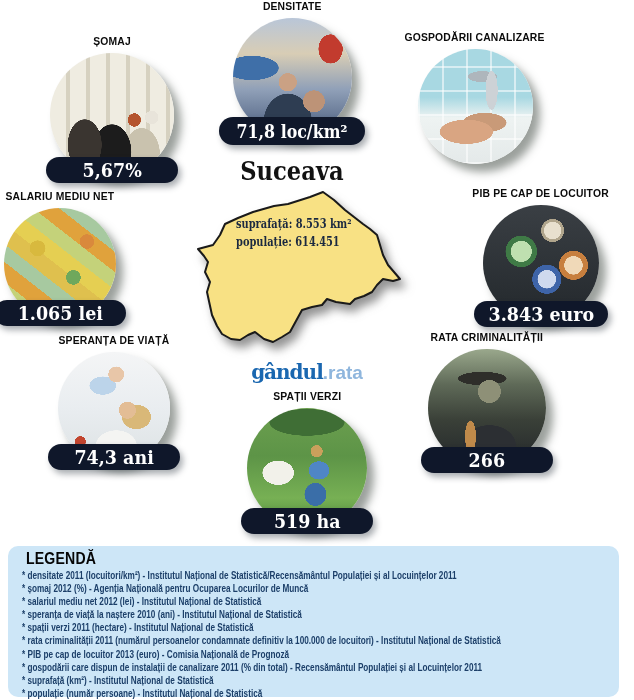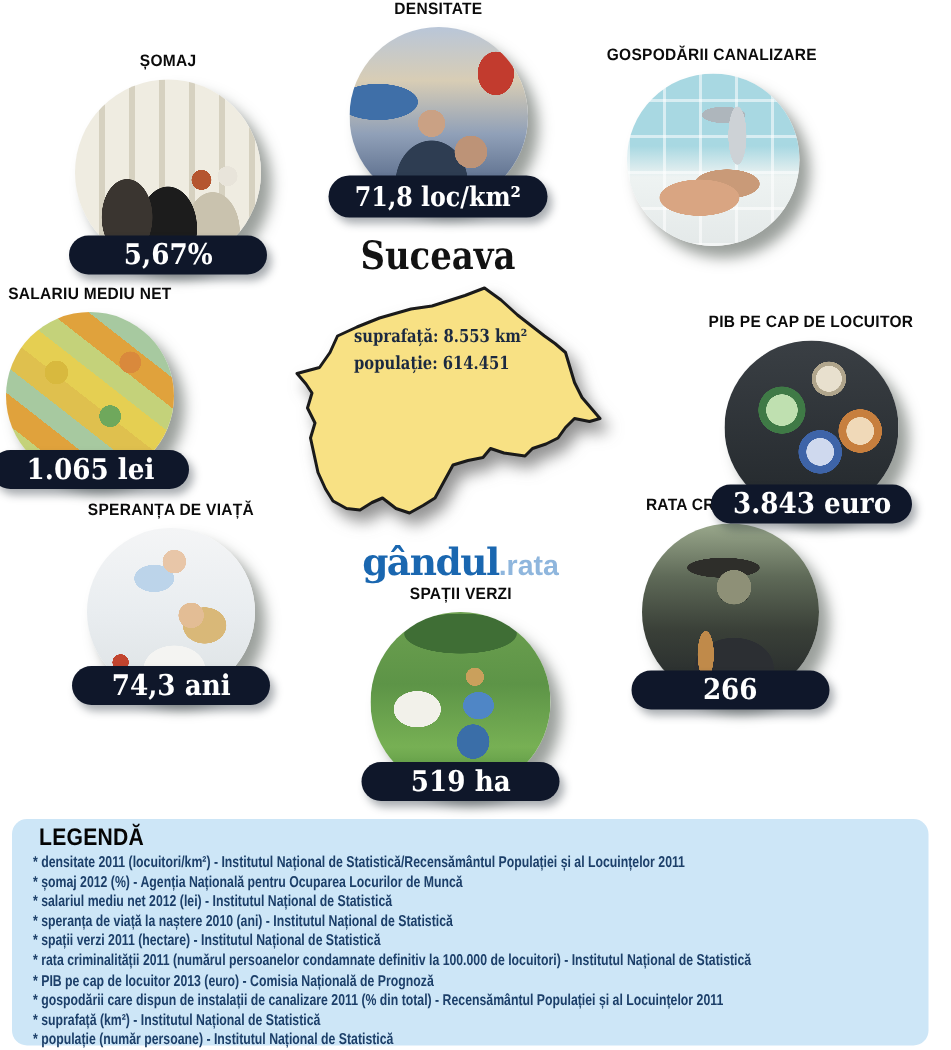--- a/index.html
+++ b/index.html
@@ -17,21 +17,21 @@
          box-shadow:3px 4px 6px rgba(40,50,60,.4);padding:0 10px;}
   .badge span{font-family:"DejaVu Serif","Liberation Serif",serif;font-weight:bold;
               color:#fff;font-size:19px;white-space:nowrap;transform:scaleX(.92);}
 
   .s-somaj{left:37px;top:35px;width:150px;}          .s-somaj .circle{width:124px;height:124px;}
   .s-densitate{left:217px;top:0px;width:150px;}      .s-densitate .circle{width:119px;height:119px;}
   .s-densitate .badge{height:28px;}
   .s-densitate .badge span{font-size:18px;transform:scaleX(.88);}
   .s-canalizare{left:395px;top:31px;width:160px;}    .s-canalizare .circle{width:115px;height:115px;}
   .s-salariu{left:-5px;top:190px;width:130px;}       .s-salariu .circle{width:112px;height:112px;}
-  .s-pib{left:466px;top:187px;width:150px;margin-top:22px;}          .s-pib .circle{width:116px;height:116px;}
+  .s-pib{left:466px;top:187px;width:150px;}          .s-pib .circle{width:116px;height:116px;}
   .s-speranta{left:39px;top:334px;width:150px;}      .s-speranta .circle{width:112px;height:112px;}
   .s-criminalitate{left:412px;top:331px;width:150px;}.s-criminalitate .circle{width:118px;height:118px;}
   .s-spatii{left:232px;top:390px;width:150px;}       .s-spatii .circle{width:120px;height:120px;}
 
   
   .ph-somaj{background:
     radial-gradient(ellipse 28px 42px at 28% 74%,#3a3530 0 60%,transparent 61%),
     radial-gradient(ellipse 32px 46px at 50% 80%,#1c1c1c 0 60%,transparent 61%),
     radial-gradient(ellipse 30px 44px at 74% 82%,#c9c2ae 0 60%,transparent 61%),
     radial-gradient(circle 11px at 68% 54%,#b5552f 0 60%,transparent 61%),
@@ -93,21 +93,21 @@
     color:#121212;transform:scaleX(.87);}
   .map-wrap{position:absolute;left:190px;top:185px;width:220px;height:172px;}
   .map-wrap svg{filter:drop-shadow(5px 7px 5px rgba(60,60,60,.55));}
   .map-text{position:absolute;left:46px;font-family:"DejaVu Serif","Liberation Serif",serif;
     font-weight:bold;font-size:12px;color:#1b2940;white-space:nowrap;
     transform:scaleX(.82);transform-origin:0 0;}
   .map-line1{top:32px;} .map-line2{top:50px;}
 
   .logo{position:absolute;left:222px;top:360px;width:170px;text-align:center;white-space:nowrap;}
   .logo-main{font-family:"DejaVu Serif","Liberation Serif",serif;font-weight:bold;
-    font-size:25px;color:#1a67b0;letter-spacing:-1px;}
+    font-size:20px;color:#1a67b0;letter-spacing:-1px;}
   .logo-suffix{font-family:"Liberation Sans",sans-serif;font-weight:bold;
     font-size:19px;color:#8fb6dd;}
 
   
   .legend{position:absolute;left:8px;top:546px;width:611px;height:151px;
     background:#cde6f7;border-radius:10px;padding:2px 0 0 14px;box-sizing:border-box;}
   .legend-title{font-weight:bold;font-size:16px;color:#050505;letter-spacing:.2px;
     transform:scaleX(.88);transform-origin:0 0;margin:2px 0 1px 4px;}
   .legend-item{font-weight:bold;font-size:10.5px;color:#1c3f69;line-height:13.1px;
     white-space:nowrap;width:130%;transform:scaleX(.78);transform-origin:0 0;}

